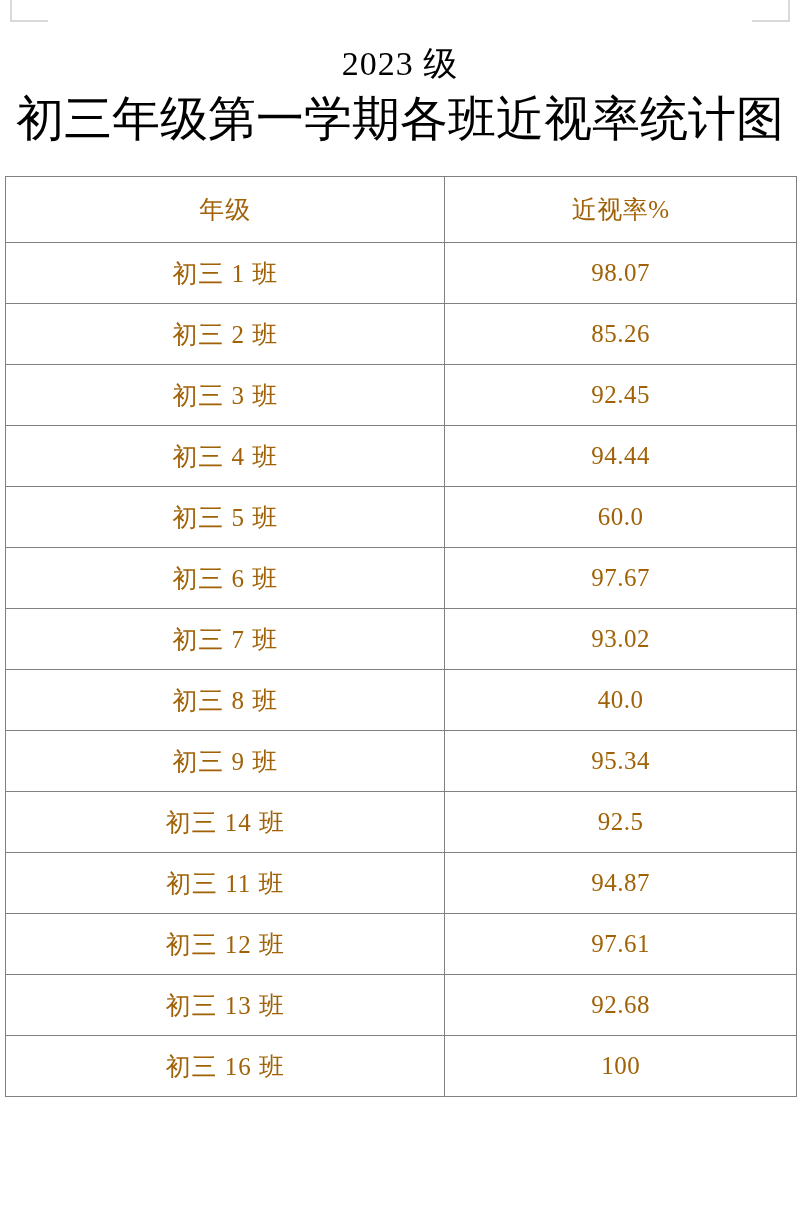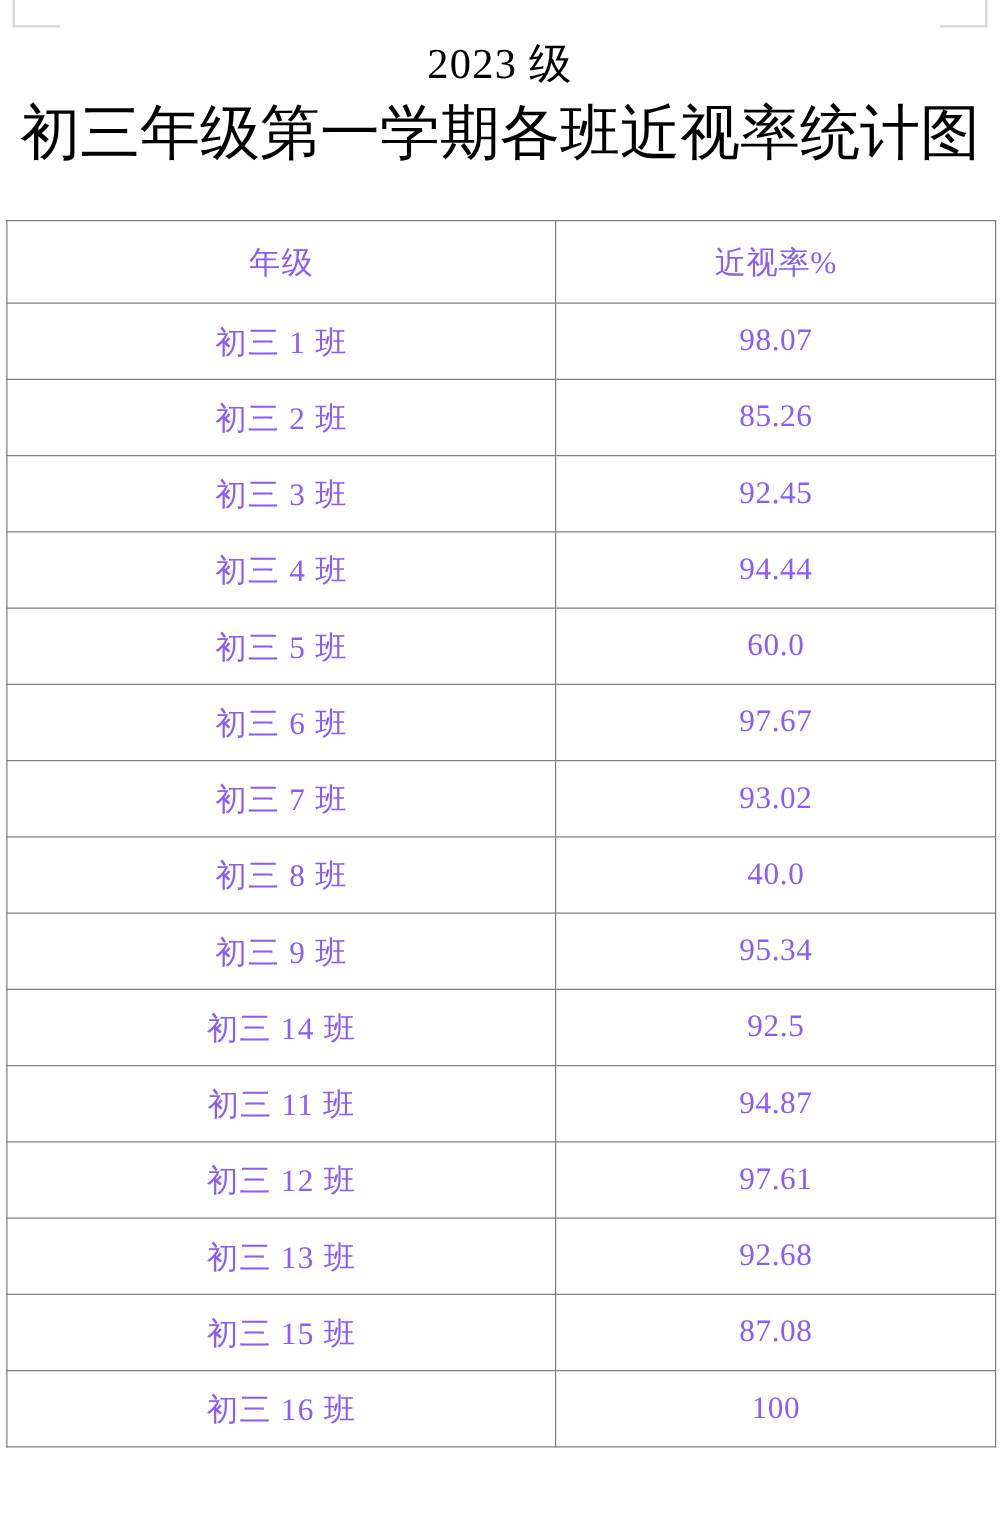--- a/index.html
+++ b/index.html
@@ -31,21 +31,21 @@
   }
   .corner-mark.tr {
     right: 10px;
     top: -16px;
     border-right: 2px solid #d9d9d9;
     border-bottom: 2px solid #d9d9d9;
   }
 
   .doc-title {
     margin: 0;
-    padding-top: 26px;
+    padding-top: 38px;
     text-align: center;
     font-weight: normal;
   }
   .title-line-1 {
     display: block;
     font-size: 34px;
     line-height: 52px;
     letter-spacing: 1px;
   }
   .title-line-2 {
@@ -65,21 +65,21 @@
   }
   .stats-table col.col-grade { width: 55.55%; }
   .stats-table col.col-rate  { width: 44.45%; }
 
   .stats-table th,
   .stats-table td {
     border: 1px solid #808080;
     text-align: center;
     font-weight: normal;
     font-size: 25px;
-    color: #8b5cf6;
+    color: #a16207;
     padding: 0;
   }
   .stats-table thead th {
     height: 65px;
     font-size: 25px;
   }
   .stats-table tbody td {
     height: 60px;
   }
   .cell-grade {
@@ -158,21 +158,17 @@
     </tr>
     <tr>
       <td class="cell-grade">初三 12 班</td>
       <td class="cell-rate">97.61</td>
     </tr>
     <tr>
       <td class="cell-grade">初三 13 班</td>
       <td class="cell-rate">92.68</td>
     </tr>
     <tr>
-      <td class="cell-grade">初三 15 班</td>
-      <td class="cell-rate">87.08</td>
-    </tr>
-    <tr>
       <td class="cell-grade">初三 16 班</td>
       <td class="cell-rate">100</td>
     </tr>
   </tbody>
 </table>
 
 </body></html>

